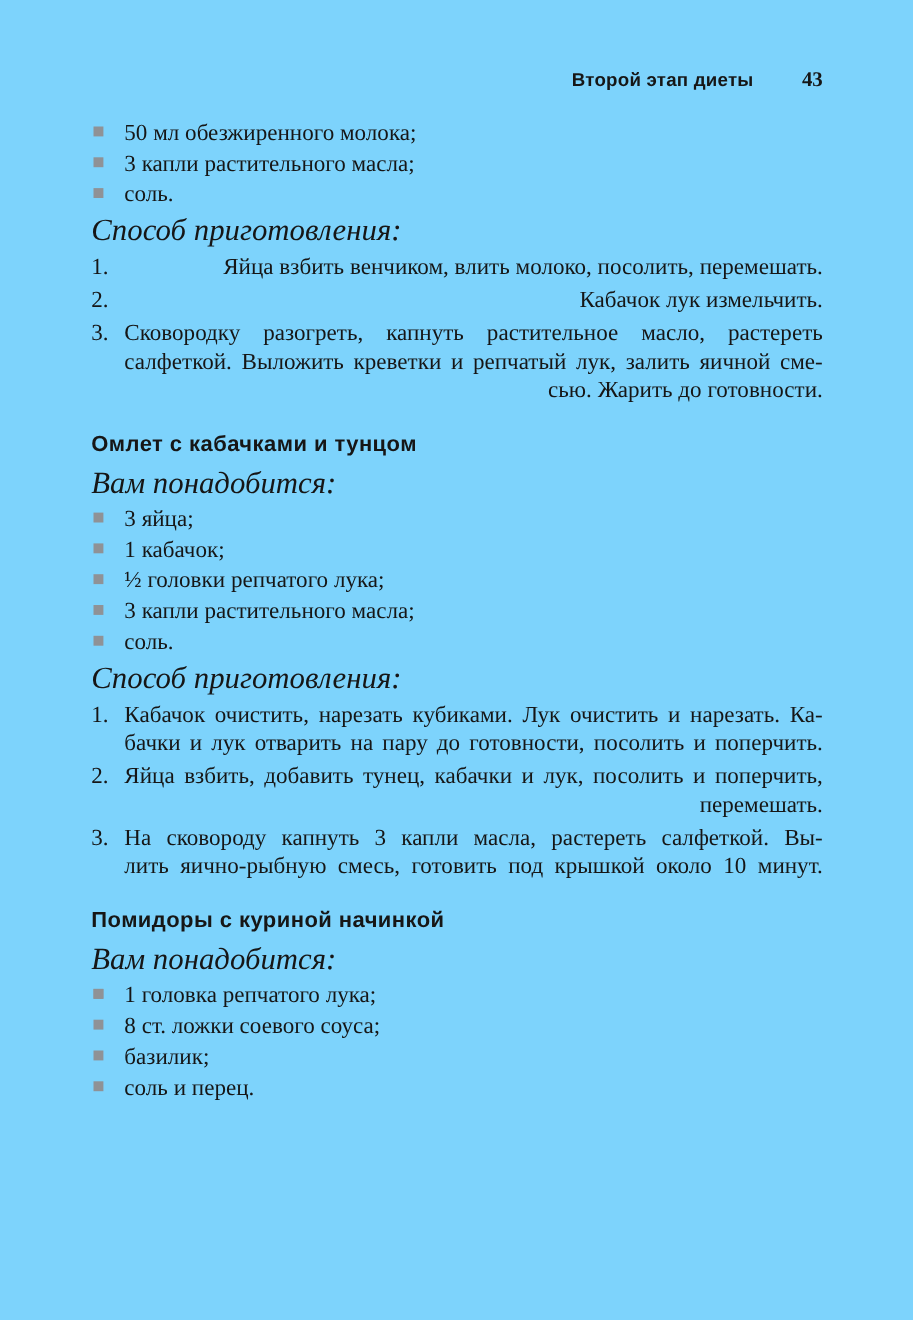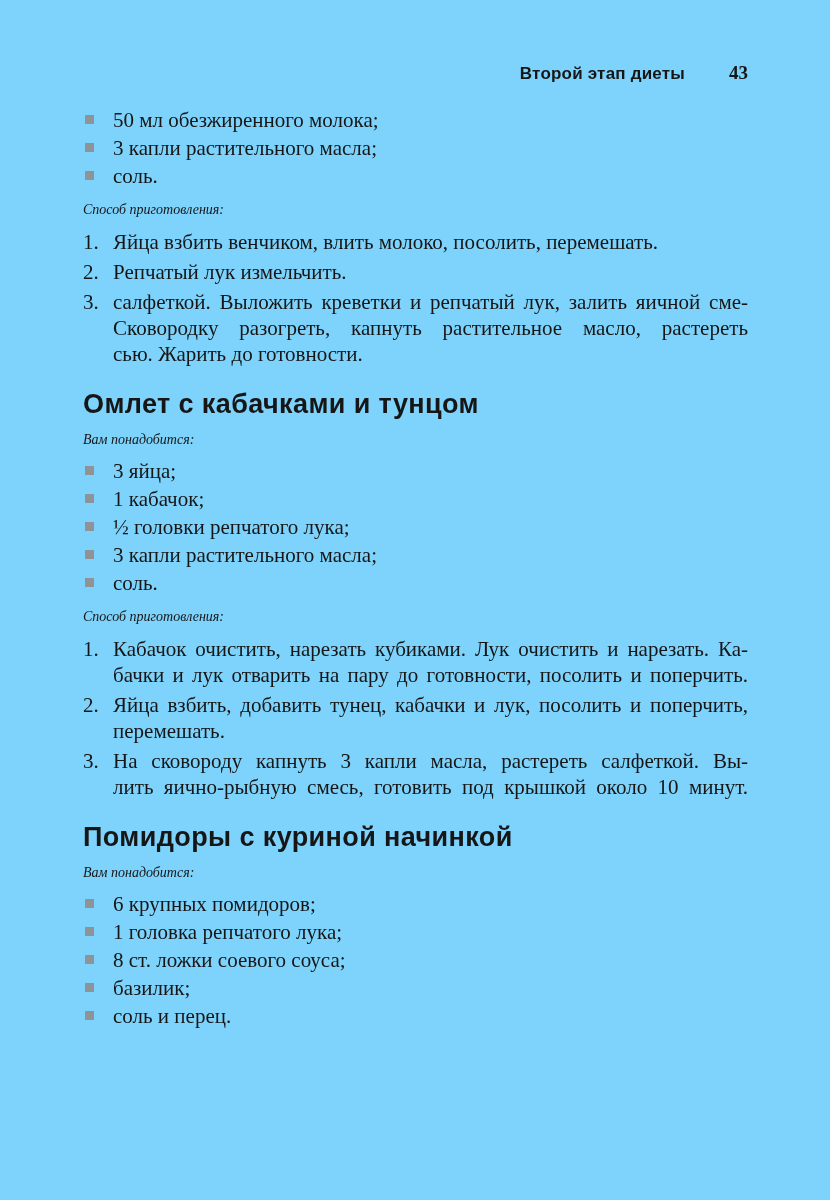--- a/index.html
+++ b/index.html
@@ -57,48 +57,48 @@
     left: 2px;
     top: 7px;
     width: 9px;
     height: 9px;
     background: #8f9296;
   }
 
   
   .label {
     font-style: italic;
-    font-size: 14px;
+    font-size: 28px;
     line-height: 25px;
     margin: 8px 0 7px 0;
   }
 
   
   .step {
     display: flex;
     font-size: 21px;
     line-height: 26px;
     margin: 0 0 4px 0;
   }
   .num {
     flex: none;
     width: 30px;
   }
   .lines { flex: 1; min-width: 0; }
-  .line { text-align: left; }
+  .line { text-align: right; }
   .line.j {
     text-align: justify;
     text-align-last: justify;
   }
 
   
   .rtitle {
     font-family: "Liberation Sans", sans-serif;
     font-weight: bold;
-    font-size: 27px;
+    font-size: 20px;
     line-height: 30px;
     letter-spacing: 0.4px;
     margin: 22px 0 0 0;
   }
 </style>
 </head>
 <body>
 
 <div class="page">
   <div class="content">
@@ -126,28 +126,28 @@
 
       <div class="step">
         <span class="num">1.</span>
         <div class="lines">
           <div class="line">Яйца взбить венчиком, влить молоко, посолить, перемешать.</div>
         </div>
       </div>
       <div class="step">
         <span class="num">2.</span>
         <div class="lines">
-          <div class="line">Репчатый лук измельчить.</div>
+          <div class="line">Кабачок лук измельчить.</div>
         </div>
       </div>
       <div class="step">
         <span class="num">3.</span>
         <div class="lines">
+          <div class="line j">Сковородку разогреть, капнуть растительное масло, растереть</div>
           <div class="line j">салфеткой. Выложить креветки и репчатый лук, залить яичной сме-</div>
-          <div class="line j">Сковородку разогреть, капнуть растительное масло, растереть</div>
           <div class="line">сью. Жарить до готовности.</div>
         </div>
       </div>
     </section>
 
     <section>
       <h2 class="rtitle">Омлет с кабачками и тунцом</h2>
 
       <p class="label">Вам понадобится:</p>
 
@@ -197,24 +197,20 @@
       </div>
     </section>
 
     <section>
       <h2 class="rtitle">Помидоры с куриной начинкой</h2>
 
       <p class="label">Вам понадобится:</p>
 
       <div class="ing">
         <span class="sq"></span>
-        <span>6 крупных помидоров;</span>
-      </div>
-      <div class="ing">
-        <span class="sq"></span>
       </div>
       <div class="ing">
         <span class="sq"></span>
         <span>1 головка репчатого лука;</span>
       </div>
       <div class="ing">
         <span class="sq"></span>
         <span>8 ст. ложки соевого соуса;</span>
       </div>
       <div class="ing">

